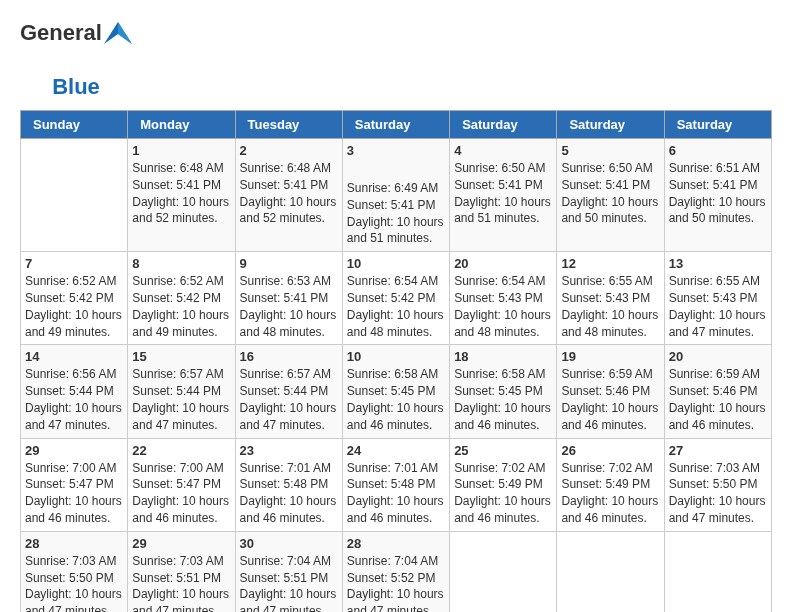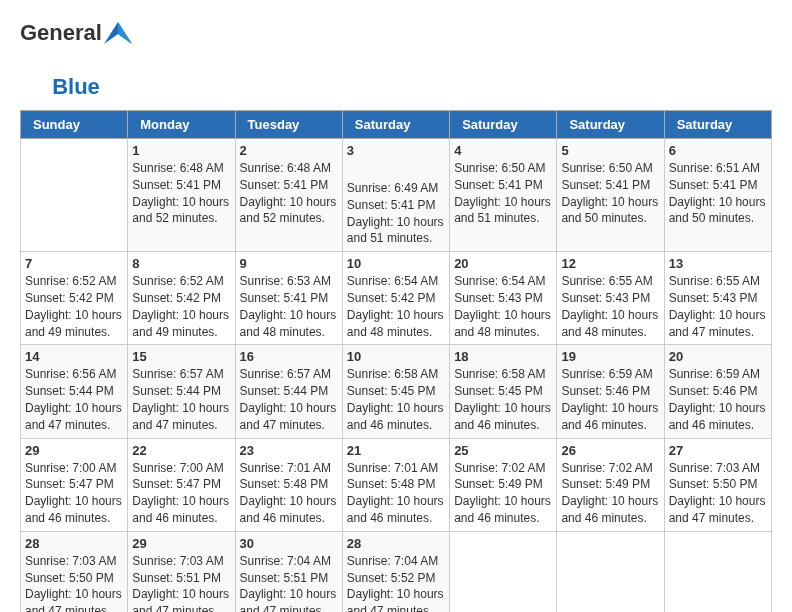--- a/index.html
+++ b/index.html
@@ -284,21 +284,21 @@
 and 46 minutes.</div>
         </td>
         <td>
           <span class="day-num">23</span>
           <div class="day-info" style="white-space: pre-line;">Sunrise: 7:01 AM
 Sunset: 5:48 PM
 Daylight: 10 hours
 and 46 minutes.</div>
         </td>
         <td>
-          <span class="day-num">21</span>
+          <span class="day-num">24</span>
           <div class="day-info" style="white-space: pre-line;">Sunrise: 7:01 AM
 Sunset: 5:48 PM
 Daylight: 10 hours
 and 46 minutes.</div>
         </td>
         <td>
           <span class="day-num">25</span>
           <div class="day-info" style="white-space: pre-line;">Sunrise: 7:02 AM
 Sunset: 5:49 PM
 Daylight: 10 hours

